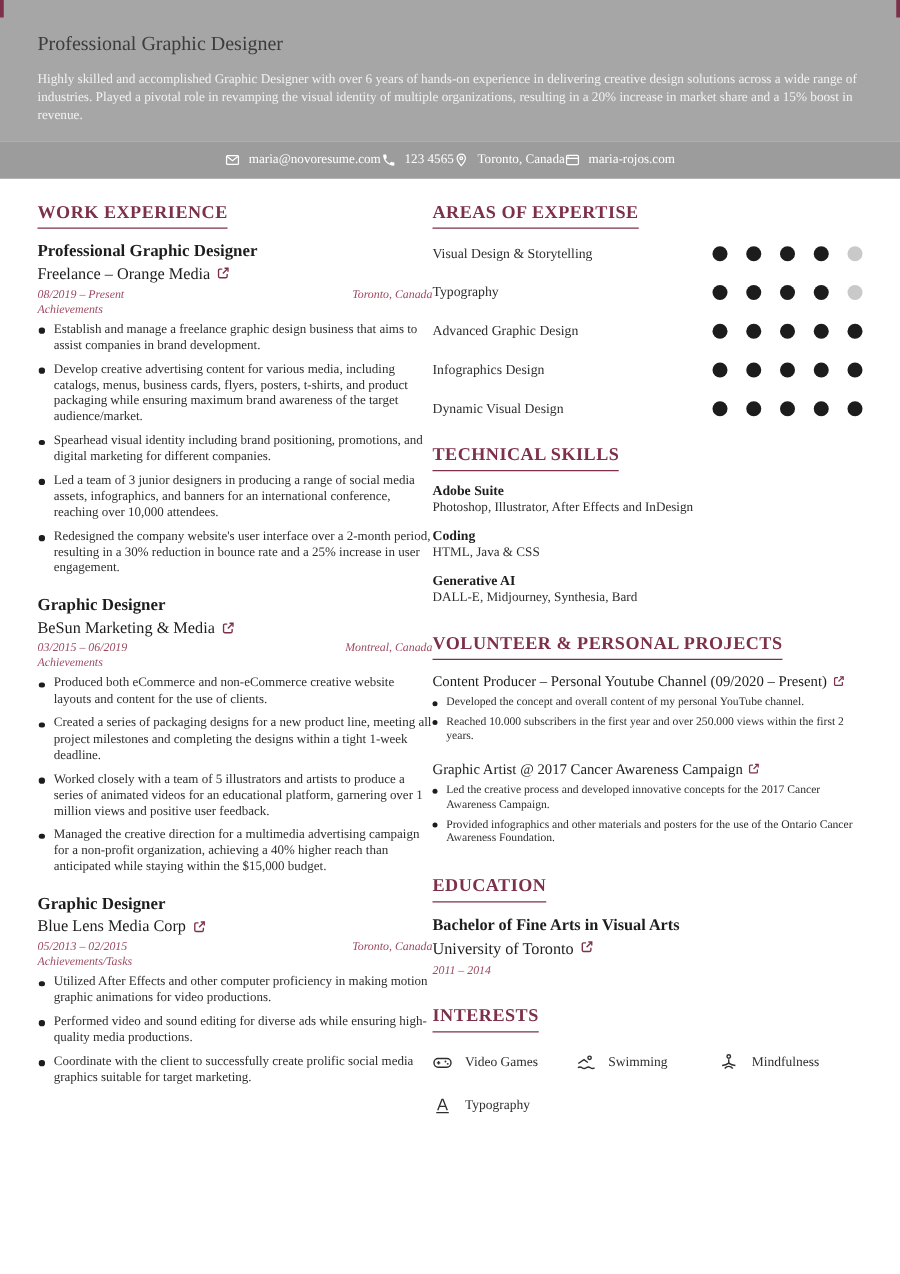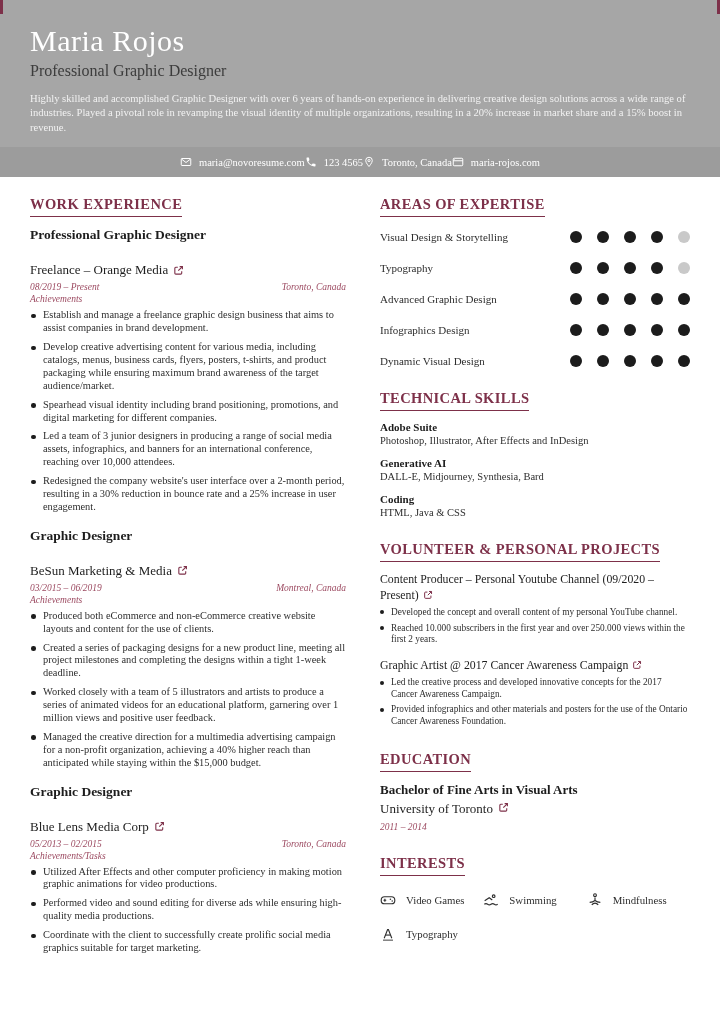--- a/index.html
+++ b/index.html
@@ -20,38 +20,38 @@
   .summary { font-size:10.6px; line-height:1.38; color:#f2f2f2; margin-top:12px; }
 
   .contact-bar {
     background:#9c9c9c; height:30px;
     display:flex; align-items:center; justify-content:center; 
   }
   .contact-item { display:flex; align-items:center; gap:7px; color:#ffffff; font-size:10.5px; cursor:pointer; }
   .icon { display:inline-flex; align-items:center; }
 
   
-  main { display:flex; padding:18px 30px 0; gap:34px; }
+  main { display:flex; padding:18px 30px 0; }
   .left-col { flex:0 0 316px; width:316px; }
   .right-col { flex:1; min-width:0; }
 
   .section-heading {
     display:inline-block;
     font-size:14.5px; font-weight:700; color:#7d3049;
     letter-spacing:0.4px;
     border-bottom:1.6px solid #7d3049;
     padding-bottom:3px; margin-bottom:10px;
     white-space:nowrap;
   }
   .rsec { margin-bottom:22px; }
 
   
   .job { margin-bottom:14px; }
   .job-title { font-size:13.5px; font-weight:700; color:#1d1d1d; }
-  .job-company { font-size:13px; color:#1d1d1d; margin-top:19px; display:flex; align-items:center; gap:5px; cursor:pointer; }
+  .job-company { font-size:13px; color:#1d1d1d; margin-top:2px; display:flex; align-items:center; gap:5px; cursor:pointer; }
   .job-meta { display:flex; justify-content:space-between; font-size:9.5px; font-style:italic; color:#9c4a61; margin-top:4px; }
   .job-label { font-size:9.5px; font-style:italic; color:#9c4a61; margin-top:2px; margin-bottom:5px; }
   ul.bullets { list-style:none; }
   .bullets li { position:relative; padding-left:13px; font-size:10.4px; line-height:1.24; color:#2e2e2e; margin-bottom:6px; }
   .bullets li::before { content:""; position:absolute; left:1px; top:4.5px; width:4.5px; height:4.5px; border-radius:50%; background:#1d1d1d; }
 
   
   .skill-row { display:flex; justify-content:space-between; align-items:center; margin-bottom:19px; }
   .skill-name { font-size:11px; color:#2e2e2e; }
   .dots { display:flex; gap:15px; }
@@ -82,21 +82,20 @@
   .interest-item { display:flex; align-items:center; gap:10px; font-size:10.8px; color:#2e2e2e; }
 </style>
 </head>
 <body>
 
 <div>
   <div class="corner-mark left"></div>
   <div class="corner-mark right"></div>
 
   <header class="header">
-    <h1 class="name">Maria Rojos</h1>
     <div class="header-title">Professional Graphic Designer</div>
     <p class="summary">Highly skilled and accomplished Graphic Designer with over 6 years of hands-on experience in delivering creative design solutions across a wide range of industries. Played a pivotal role in revamping the visual identity of multiple organizations, resulting in a 20% increase in market share and a 15% boost in revenue.</p>
   </header>
 
   <div class="contact-bar">
       <div class="contact-item">
         <span class="icon">
           <svg viewBox="0 0 24 24" width="12" height="12">
             <rect x="2.5" y="5" width="19" height="14" rx="1.5" fill="none" stroke="#ffffff" stroke-width="2"></rect>
             <path d="M3.5 6.5 L12 13 L20.5 6.5" fill="none" stroke="#ffffff" stroke-width="2"></path>
@@ -270,26 +269,26 @@
       </div>
 
       <div class="rsec">
         <h2 class="section-heading">TECHNICAL SKILLS</h2>
         <div id="tech">
             <div class="tech-group">
               <div class="tech-name">Adobe Suite</div>
               <div class="tech-items">Photoshop, Illustrator, After Effects and InDesign</div>
             </div>
             <div class="tech-group">
+              <div class="tech-name">Coding</div>
+              <div class="tech-items">HTML, Java &amp; CSS</div>
+            </div>
+            <div class="tech-group">
               <div class="tech-name">Generative AI</div>
               <div class="tech-items">DALL-E, Midjourney, Synthesia, Bard</div>
-            </div>
-            <div class="tech-group">
-              <div class="tech-name">Coding</div>
-              <div class="tech-items">HTML, Java &amp; CSS</div>
             </div>
           </div>
       </div>
 
       <div class="rsec">
         <h2 class="section-heading">VOLUNTEER &amp; PERSONAL PROJECTS</h2>
         <div id="projects">
             <div class="project">
               <div class="project-title"><span>Content Producer – Personal Youtube Channel (09/2020 – Present)</span><span class="icon">
                   <svg viewBox="0 0 24 24" width="10" height="10">

